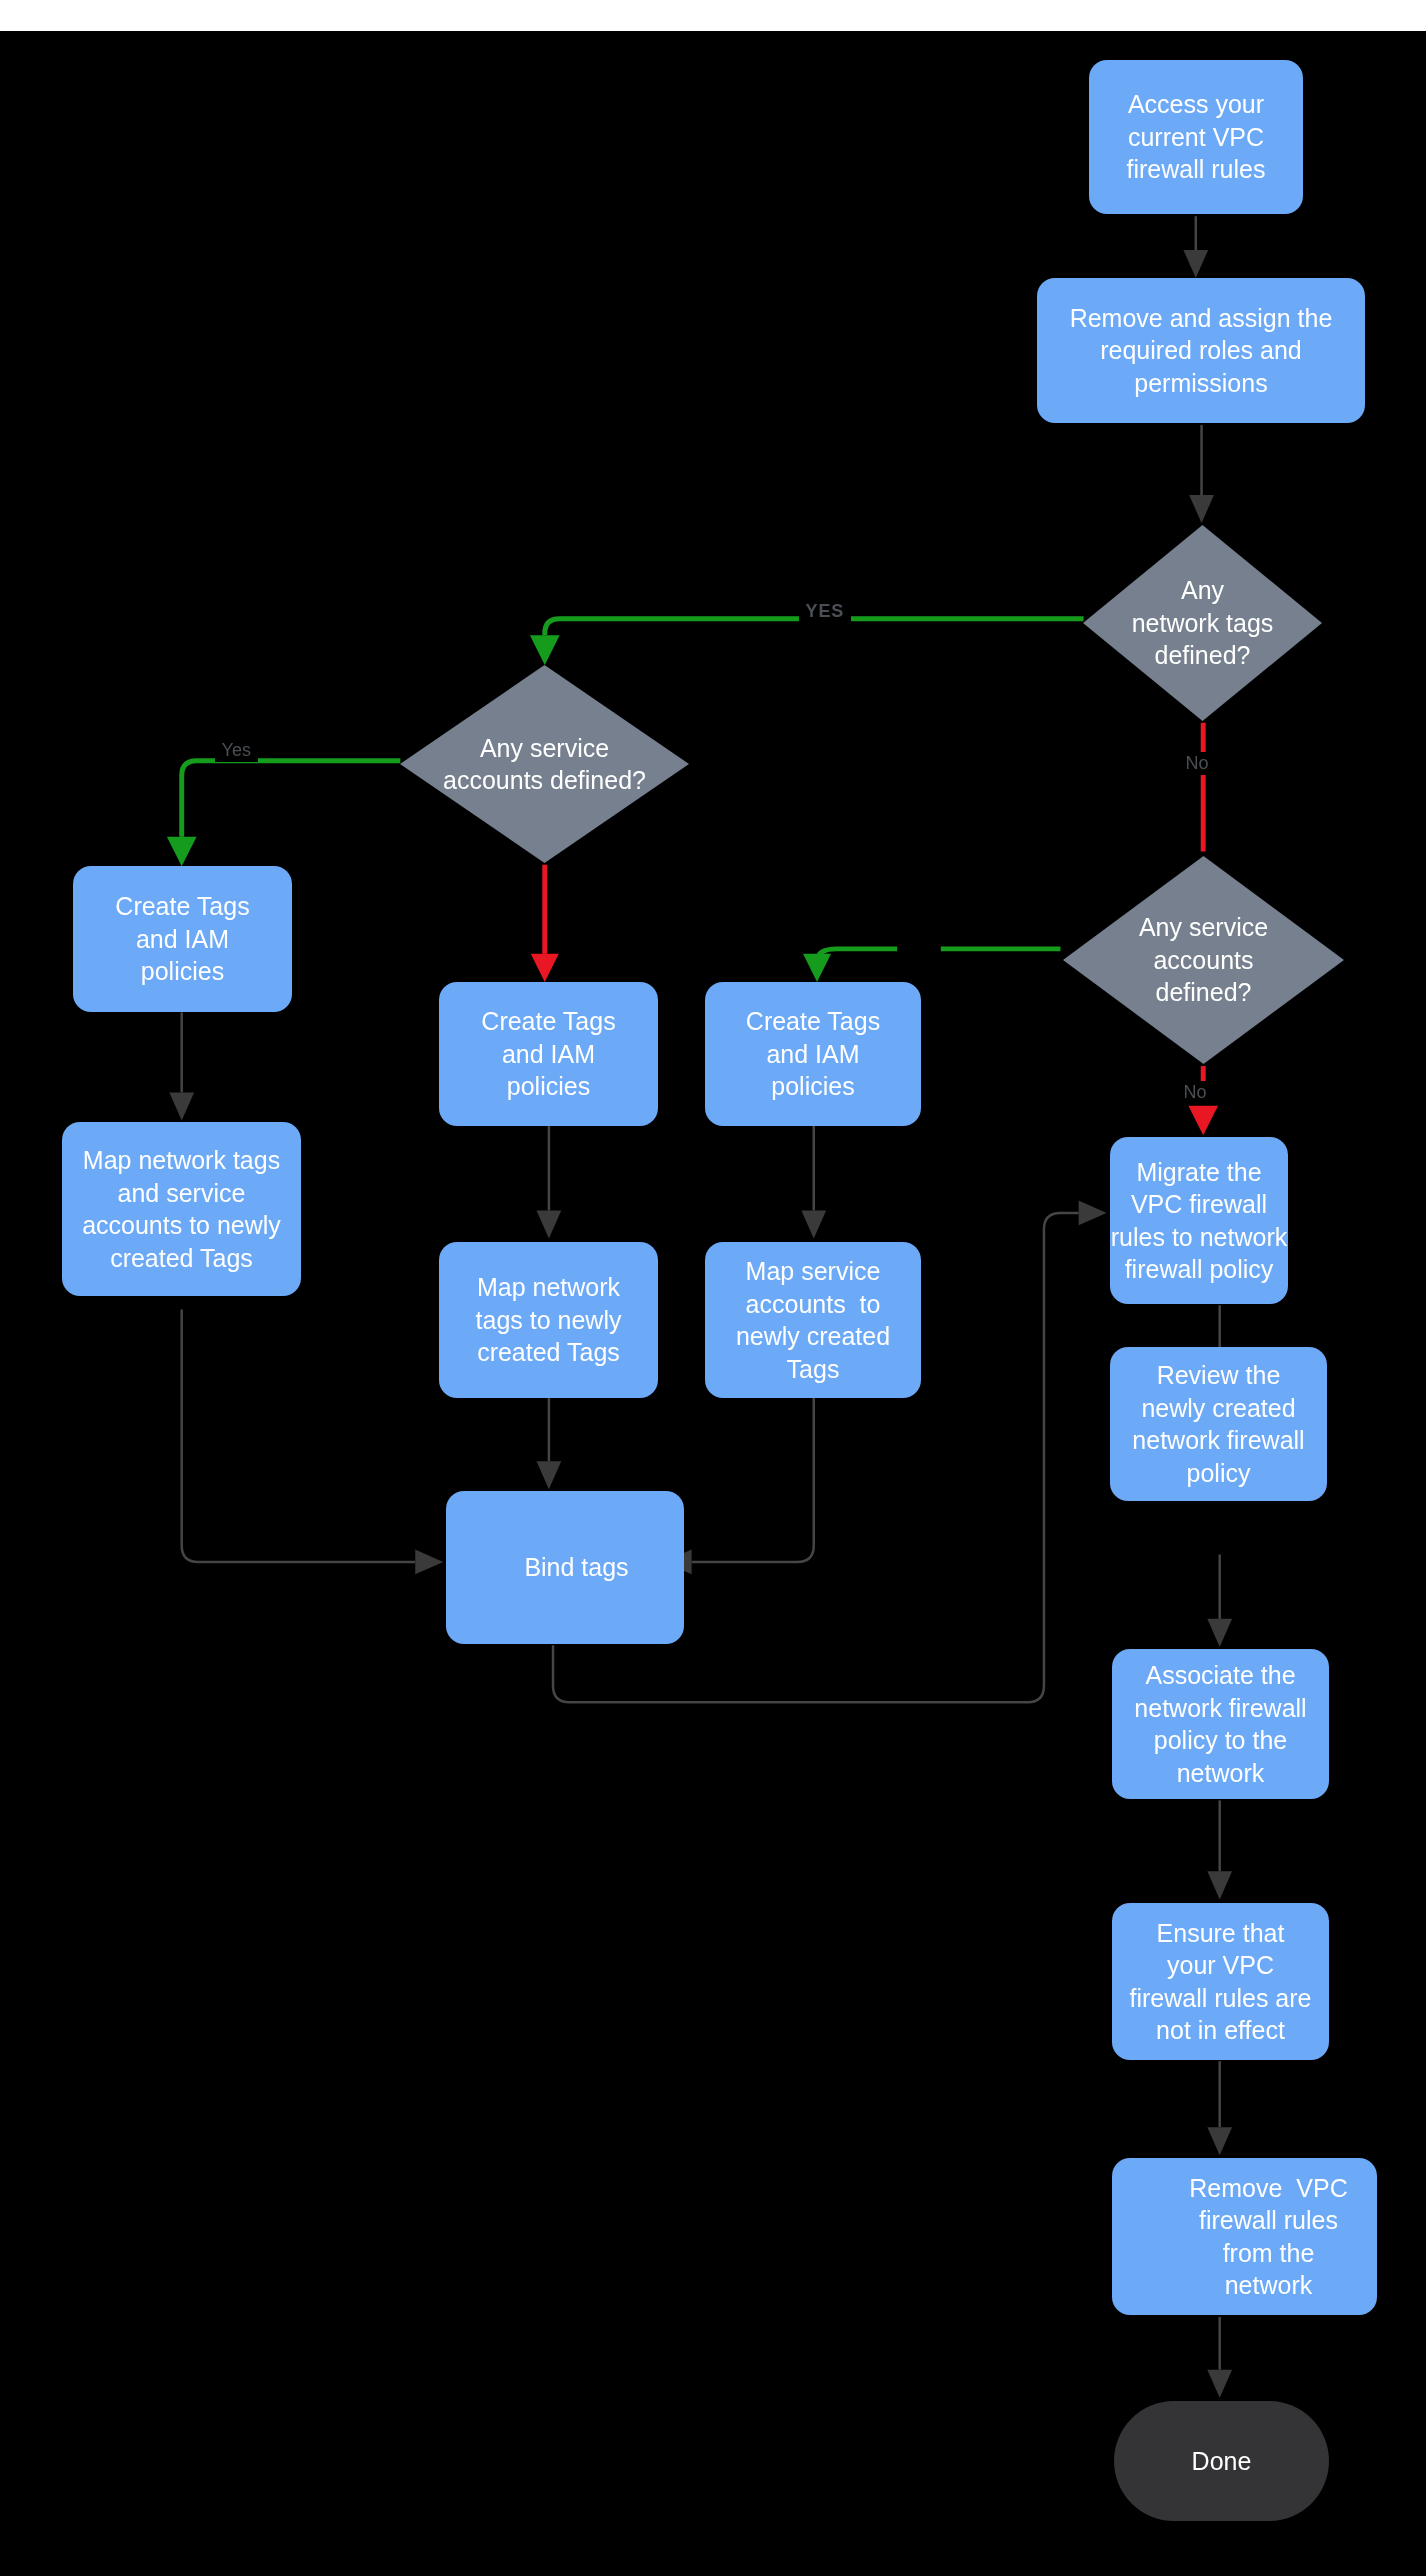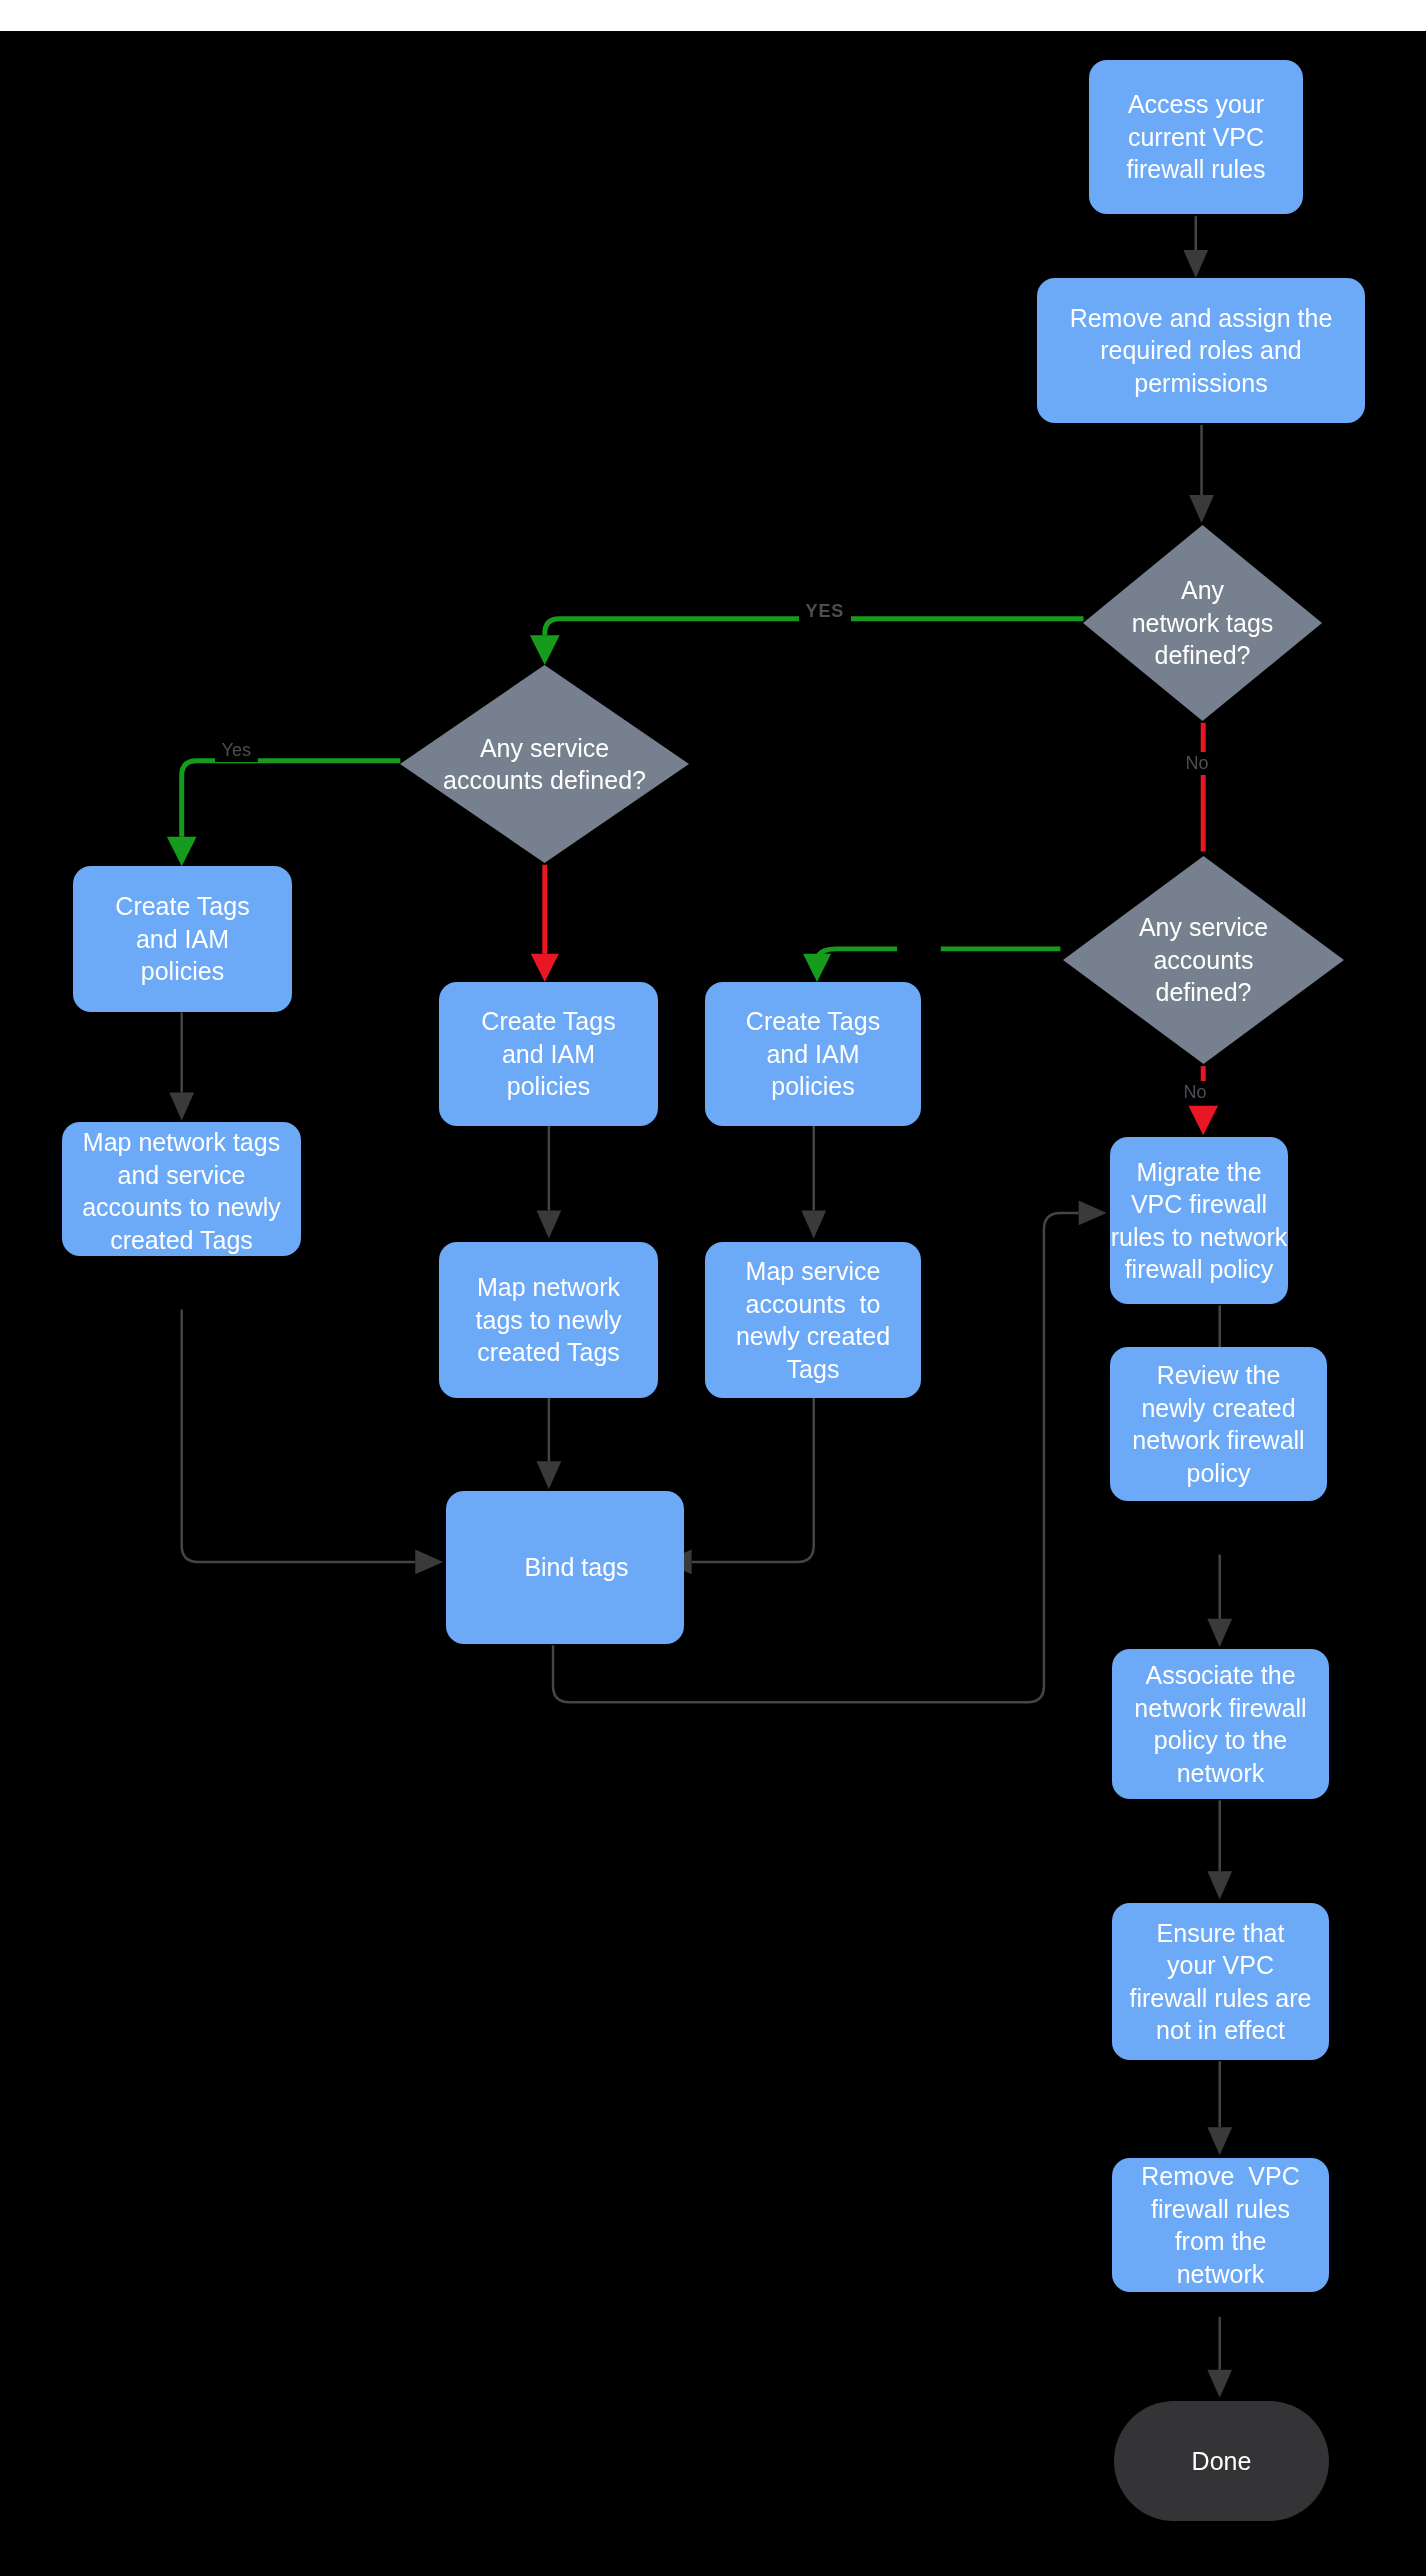--- a/index.html
+++ b/index.html
@@ -138,21 +138,21 @@
     <span>Any service
 accounts
 defined?</span>
   </div>
 
   <div class="node box" style="left:73px;top:866px;width:219px;height:146px;">
     <span>Create Tags
 and IAM
 policies</span>
   </div>
-  <div class="node box" style="left:62px;top:1122px;width:239px;height:134px;align-items:flex-end;">
+  <div class="node box" style="left:62px;top:1122px;width:239px;height:174px;">
     <span>Map network tags
 and service
 accounts to newly
 created Tags</span>
   </div>
 
   <div class="node box" style="left:439px;top:982px;width:219px;height:144px;">
     <span>Create Tags
 and IAM
 policies</span>
@@ -196,21 +196,21 @@
 network firewall
 policy to the
 network</span>
   </div>
   <div class="node box" style="left:1112px;top:1903px;width:217px;height:157px;">
     <span>Ensure that
 your VPC
 firewall rules are
 not in effect</span>
   </div>
-  <div class="node box" style="left:1112px;top:2158px;width:217px;height:134px;">
+  <div class="node box" style="left:1112px;top:2158px;width:217px;height:157px;padding-left:48px;">
     <span>Remove  VPC
 firewall rules
 from the
 network</span>
   </div>
   <div class="node terminal" style="left:1114px;top:2401px;width:215px;height:120px;">
     <span>Done</span>
   </div>
 
   <div class="edge-label bold" style="left:799px;top:600px;">YES</div>

